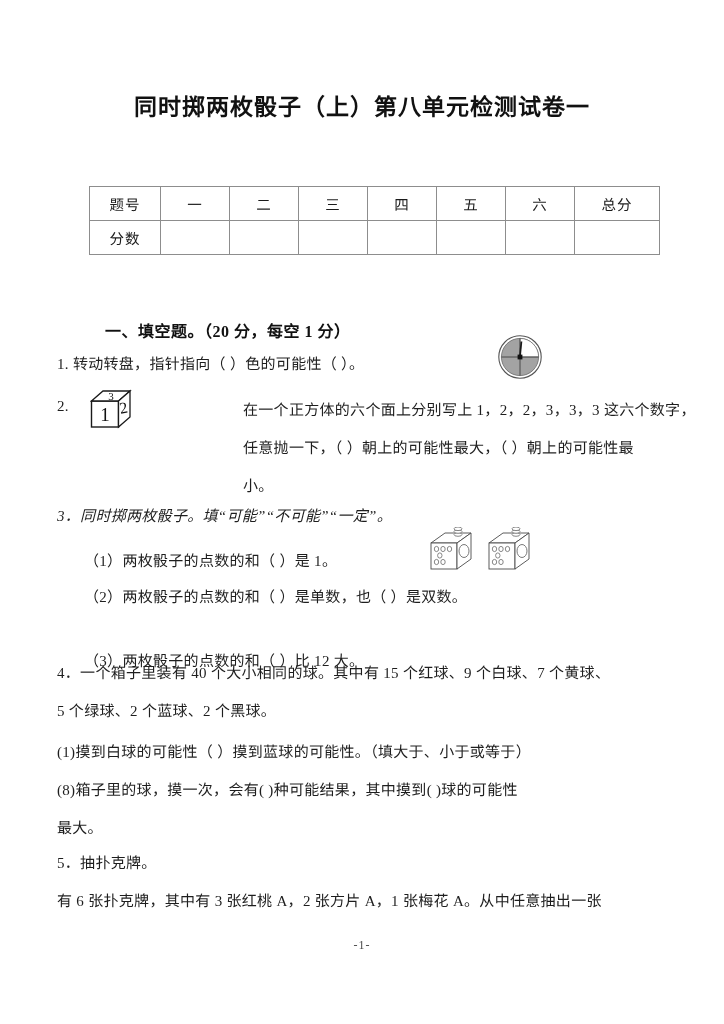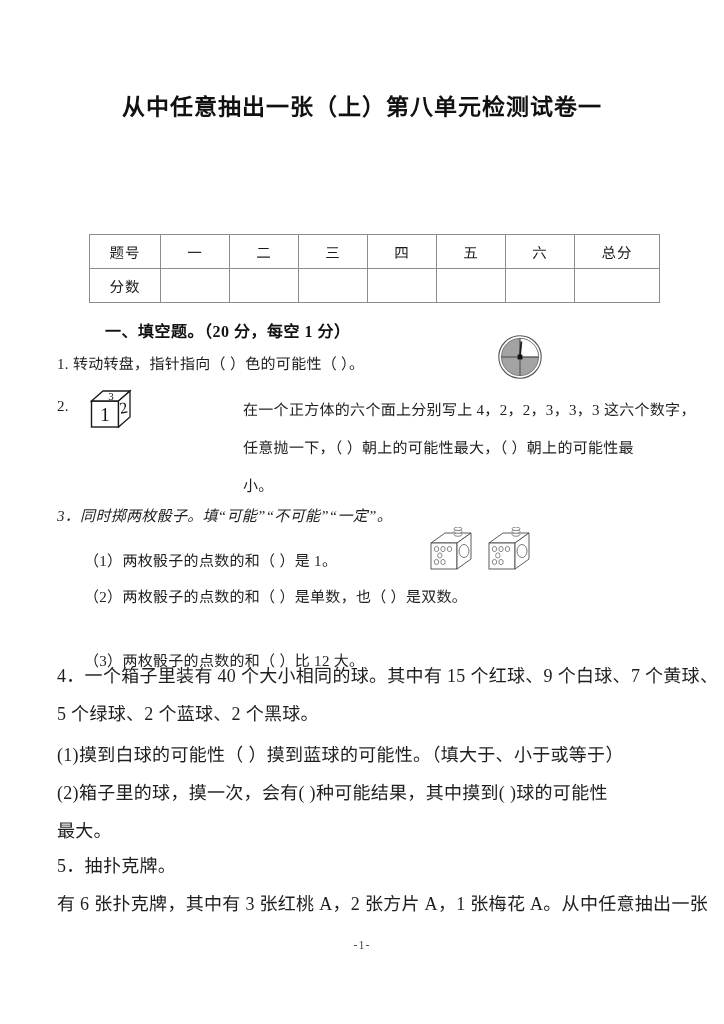--- a/index.html
+++ b/index.html
@@ -40,21 +40,20 @@
   .score-table-wrap {
     position: absolute;
     top: 186px;
     left: 89px;
     width: 546px;
   }
   table.score-table {
     border-collapse: collapse;
     width: 546px;
     table-layout: fixed;
-    margin-top: 48px;
   }
   table.score-table td {
     border: 1px solid #8d8d8d;
     height: 31px;
     text-align: center;
     vertical-align: middle;
     font-size: 14.5px;
     color: #1a1a1a;
     letter-spacing: 1px;
   }
@@ -77,21 +76,21 @@
     position: absolute;
     left: 57px;
     font-size: 15px;
     letter-spacing: 0.3px;
     color: #1e1e1e;
     white-space: nowrap;
     font-family: "Liberation Serif", "DejaVu Serif", serif;
   }
   .qline.indent { left: 84px; }
   .qline.indent2 { left: 243px; }
-  .qline.wide { left: 57px; font-size: 18px; }
+  .qline.wide { left: 57px; font-size: 15px; }
 
   
   .page-footer {
     position: absolute;
     top: 938px;
     left: 0;
     width: 724px;
     text-align: center;
     font-size: 12px;
     color: #4a4a4a;
@@ -104,21 +103,21 @@
 
   #spinner-fig { top: 334px; left: 497px; }
   #cube-fig    { top: 387px; left: 86px; }
   #dice-fig    { top: 527px; left: 427px; }
 </style>
 </head>
 <body>
 
 <div class="page">
 
-  <div class="doc-title">从中任意抽出一张（上）第八单元检测试卷一</div>
+  <div class="doc-title">同时掷两枚骰子（上）第八单元检测试卷一</div>
 
   <div class="score-table-wrap">
     <table class="score-table">
       <tbody>
         <tr>
           <td class="lab-col">题号</td>
           <td class="num-col">一</td>
           <td class="num-col">二</td>
           <td class="num-col">三</td>
           <td class="num-col">四</td>
@@ -166,21 +165,21 @@
       <polygon points="5.5,14 17,4 44,4 32.5,14" fill="#ffffff" stroke="#1a1a1a" stroke-width="1.3"></polygon>
 
       <polygon points="32.5,14 44,4 44,30 32.5,40" fill="#ffffff" stroke="#1a1a1a" stroke-width="1.3"></polygon>
 
       <text x="19" y="34" font-family="Liberation Serif, serif" font-size="19" text-anchor="middle" fill="#111111">1</text>
       <text x="38.5" y="26" font-family="Liberation Serif, serif" font-size="16" text-anchor="middle" fill="#111111" transform="rotate(-10 38.5 26)">2</text>
       <text x="25" y="13" font-family="Liberation Serif, serif" font-size="11" text-anchor="middle" fill="#111111">3</text>
     </svg>
   </div>
 
-  <div class="qline indent2" style="top:398px;">在一个正方体的六个面上分别写上 4，2，2，3，3，3 这六个数字，</div>
+  <div class="qline indent2" style="top:398px;">在一个正方体的六个面上分别写上 1，2，2，3，3，3 这六个数字，</div>
   <div class="qline indent2" style="top:436px;font-family:Liberation Serif, serif;">任意抛一下，（        ）朝上的可能性最大，（        ）朝上的可能性最</div>
   <div class="qline indent2" style="top:474px;">小。</div>
 
   <div class="qline" style="top:504px;font-style:italic;">3．同时掷两枚骰子。填“可能”“不可能”“一定”。</div>
   <div class="qline indent" style="top:549px;">（1）两枚骰子的点数的和（            ）是 1。</div>
   <div class="qline indent" style="top:585px;">（2）两枚骰子的点数的和（            ）是单数，也（            ）是双数。</div>
   <div class="qline indent" style="top:625px;margin-top:24px;">（3）两枚骰子的点数的和（            ）比 12 大。</div>
 
   <div class="fig" id="dice-fig">
     <svg width="112" height="58" viewBox="0 0 112 58">
@@ -224,21 +223,21 @@
           <ellipse cx="89" cy="4.5" rx="4" ry="1.8"></ellipse>
           <ellipse cx="89" cy="1.8" rx="4" ry="1.8"></ellipse>
         </g>
       </g>
     </svg>
   </div>
 
   <div class="qline wide" style="top:661px;">4．一个箱子里装有 40 个大小相同的球。其中有 15 个红球、9 个白球、7 个黄球、</div>
   <div class="qline wide" style="top:699px;">5 个绿球、2 个蓝球、2 个黑球。</div>
   <div class="qline wide" style="top:740px;">(1)摸到白球的可能性（            ）摸到蓝球的可能性。（填大于、小于或等于）</div>
-  <div class="qline wide" style="top:778px;">(2)箱子里的球，摸一次，会有(        )种可能结果，其中摸到(        )球的可能性</div>
+  <div class="qline wide" style="top:778px;">(8)箱子里的球，摸一次，会有(        )种可能结果，其中摸到(        )球的可能性</div>
   <div class="qline wide" style="top:816px;">最大。</div>
 
   <div class="qline wide" style="top:851px;">5．抽扑克牌。</div>
   <div class="qline wide" style="top:889px;">有 6 张扑克牌，其中有 3 张红桃 A，2 张方片 A，1 张梅花 A。从中任意抽出一张</div>
 
   <div class="page-footer">-1-</div>
 
 </div>
 
 </body></html>

